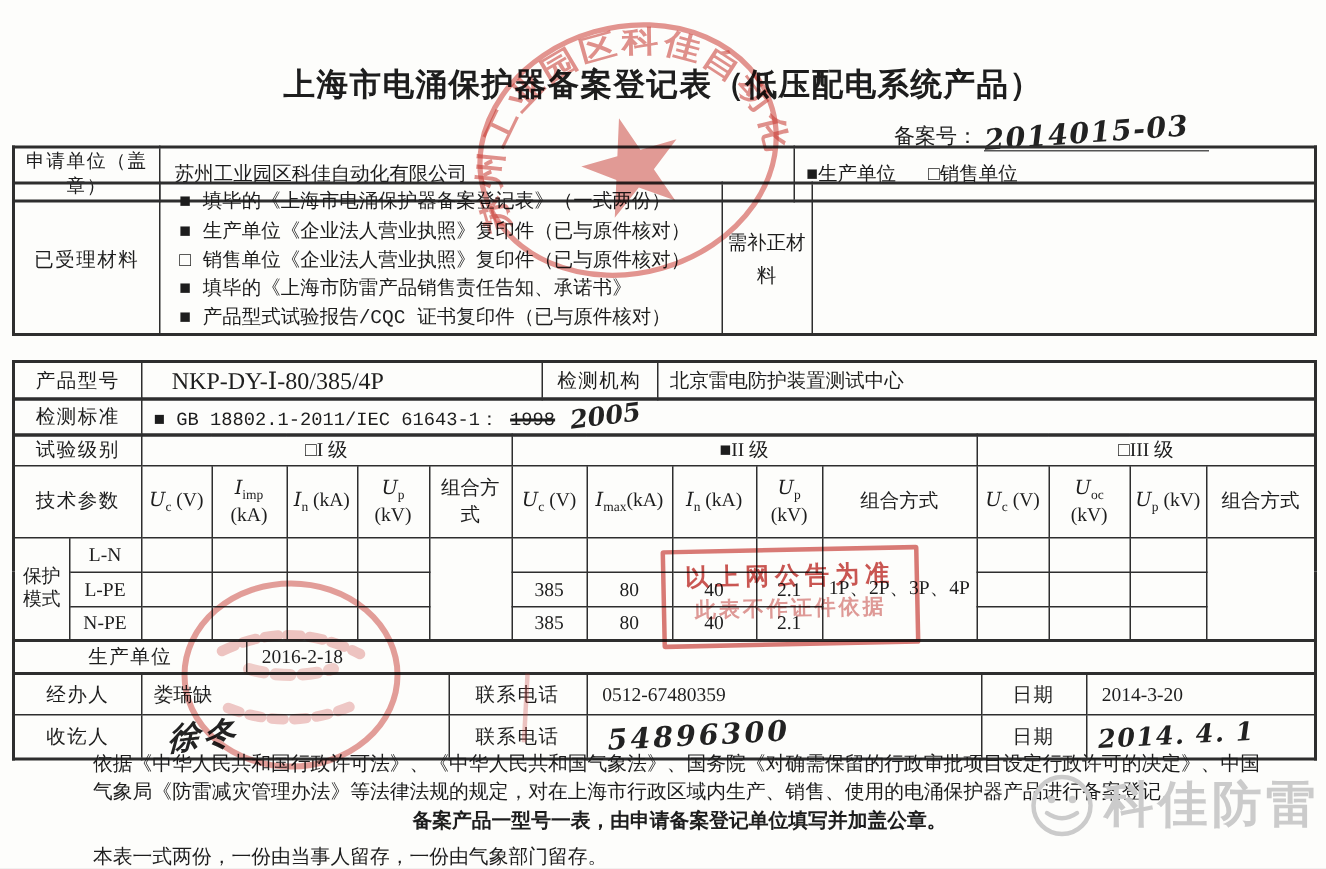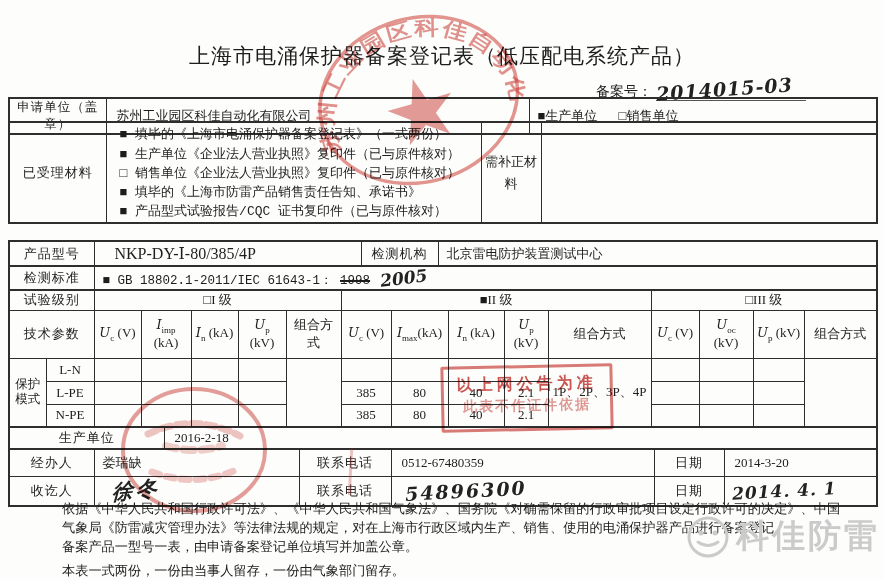--- a/index.html
+++ b/index.html
@@ -1,20 +1,20 @@
 <!DOCTYPE html>
 <html><head>
 <meta charset="utf-8">
 <style>
   html,body{margin:0;padding:0;background:#e8e8e8;}
   .sheet{position:relative;width:884px;height:579px;background:#fdfdfb;overflow:hidden;
          font-family:"Liberation Serif","DejaVu Serif",serif;color:#1d1d1d;}
   .title{position:absolute;top:42px;left:0;width:100%;text-align:center;
          font-family:"Liberation Sans","DejaVu Sans",sans-serif;
-         font-size:21px;font-weight:normal;letter-spacing:1px;}
+         font-size:21px;font-weight:bold;letter-spacing:1px;}
   .filing{position:absolute;top:78px;left:596px;font-size:14px;white-space:nowrap;}
   .filing .line{display:inline-block;width:150px;border-bottom:1px solid #555;margin-left:4px;}
   .hw{font-family:"DejaVu Serif",serif;font-style:italic;font-weight:bold;color:#222;}
   .filing .hw{display:inline-block;font-size:19px;transform:rotate(-4deg);letter-spacing:1px;}
 
   table.t{position:absolute;left:8px;border-collapse:collapse;table-layout:fixed;border:2px solid #2e2e2e;background:transparent;}
   table.t td{border:1px solid #2e2e2e;font-size:13px;padding:0 3px;vertical-align:middle;overflow:hidden;}
   .c{text-align:center;}
   .lbl{text-align:center;letter-spacing:1px;}
   .items{padding:2px 0 0 10px;font-family:Liberation Mono, monospace;}
@@ -25,21 +25,21 @@
             letter-spacing:8px;line-height:19px;border-left:2px solid #2e2e2e;border-right:2px solid #2e2e2e;}
   .ph{font-size:12.5px;text-align:center;}
   .ph i{font-family:"DejaVu Serif",serif;}
   .ph sub{font-size:9px;}
   .struck{text-decoration:line-through;text-decoration-thickness:2px;}
   .hw2005{display:inline-block;font-size:17px;transform:rotate(-7deg);margin-left:2px;}
   .sig{display:inline-block;font-size:21px;transform:rotate(-6deg) skewX(-8deg);letter-spacing:3px;padding-left:14px;}
   .hwphone{display:inline-block;font-size:19px;transform:rotate(-3deg);letter-spacing:2px;padding-left:10px;}
   .hwdate{display:inline-block;font-size:17px;transform:rotate(-3deg);letter-spacing:1px;padding-left:4px;}
   .footer{position:absolute;left:62px;top:500px;width:782px;font-size:13.2px;line-height:18.5px;}
-  .footer .b{font-weight:normal;margin-top:1px;}
+  .footer .b{font-weight:bold;margin-top:1px;text-align:center;}
   .footer .l3{margin-top:5px;}
 
   .stamp-rect{position:absolute;left:441px;top:365px;width:166px;height:60px;
               border:3px solid rgba(198,52,46,0.65);border-radius:2px;
               transform:rotate(-1.2deg);text-align:center;color:rgba(190,45,40,0.8);
               mix-blend-mode:multiply;z-index:6;}
   .stamp-rect .r1{font-size:16px;font-weight:bold;letter-spacing:4px;margin-top:6px;}
   .stamp-rect .r2{font-size:14px;font-weight:bold;letter-spacing:2px;opacity:.6;margin-top:2px;}
   .seal{position:absolute;z-index:6;mix-blend-mode:multiply;}
   .redmark{position:absolute;left:349px;top:449px;width:0;height:46px;

